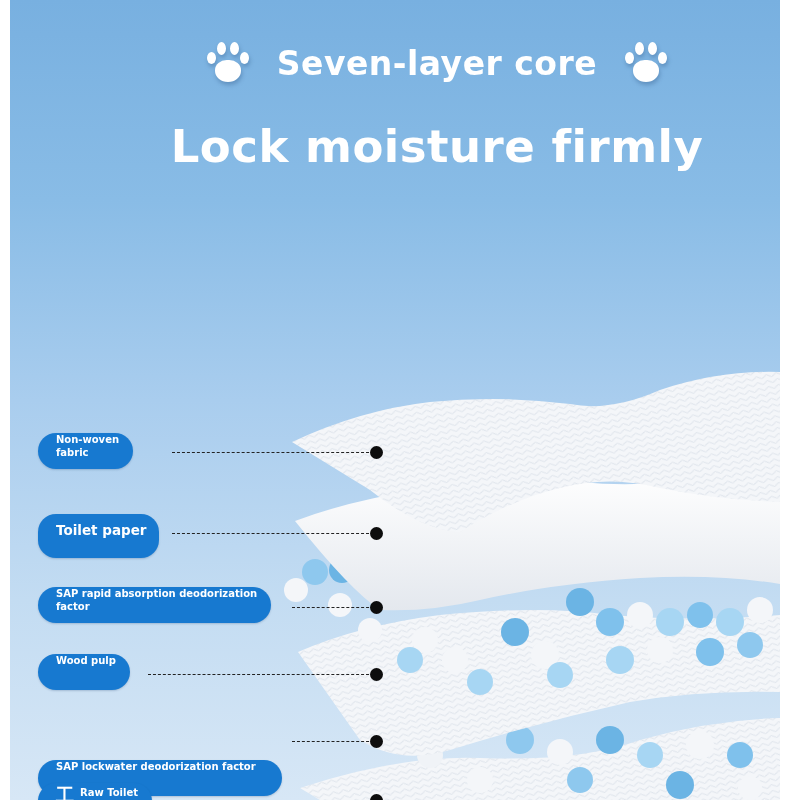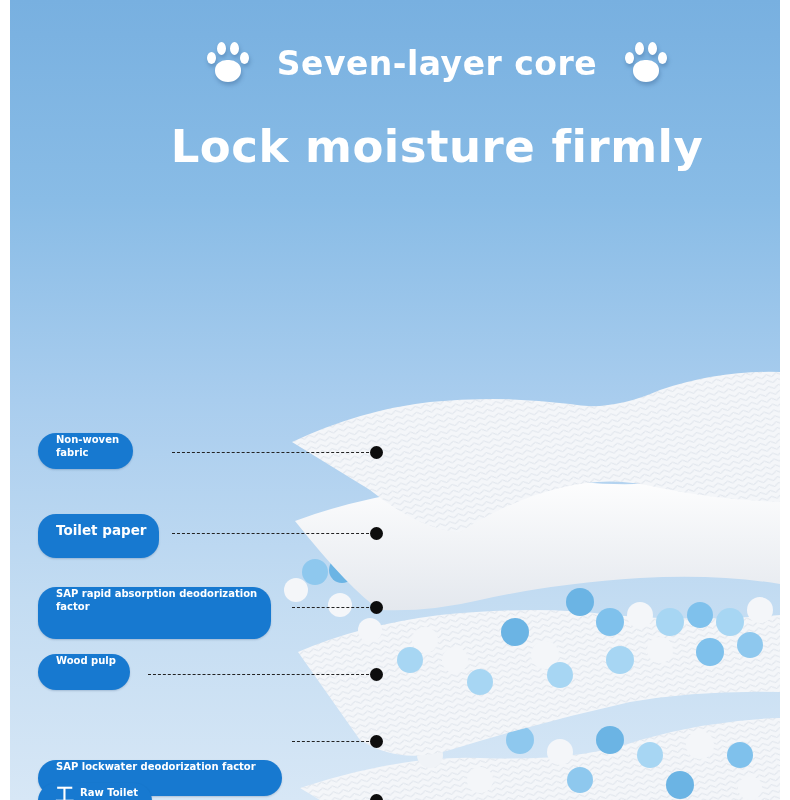--- a/index.html
+++ b/index.html
@@ -119,21 +119,21 @@
   </div>
   <div class="leader" style="left:162px;top:452px;width:202px;"></div>
   <div class="dot" style="left:360px;top:446px;"></div>
 
   <div class="pill big" style="top:514px;height:36px;">
     <span>Toilet paper</span>
   </div>
   <div class="leader" style="left:162px;top:533px;width:202px;"></div>
   <div class="dot" style="left:360px;top:527px;"></div>
 
-  <div class="pill small" style="top:587px;height:52px;">
+  <div class="pill small" style="top:587px;height:36px;">
     <div>
       <div>SAP rapid absorption deodorization</div>
       <div>factor</div>
     </div>
   </div>
   <div class="leader" style="left:282px;top:607px;width:82px;"></div>
   <div class="dot" style="left:360px;top:601px;"></div>
 
   <div class="pill small" style="top:654px;height:36px;padding:0 14px 0 18px;">
     <span>Wood pulp</span>

